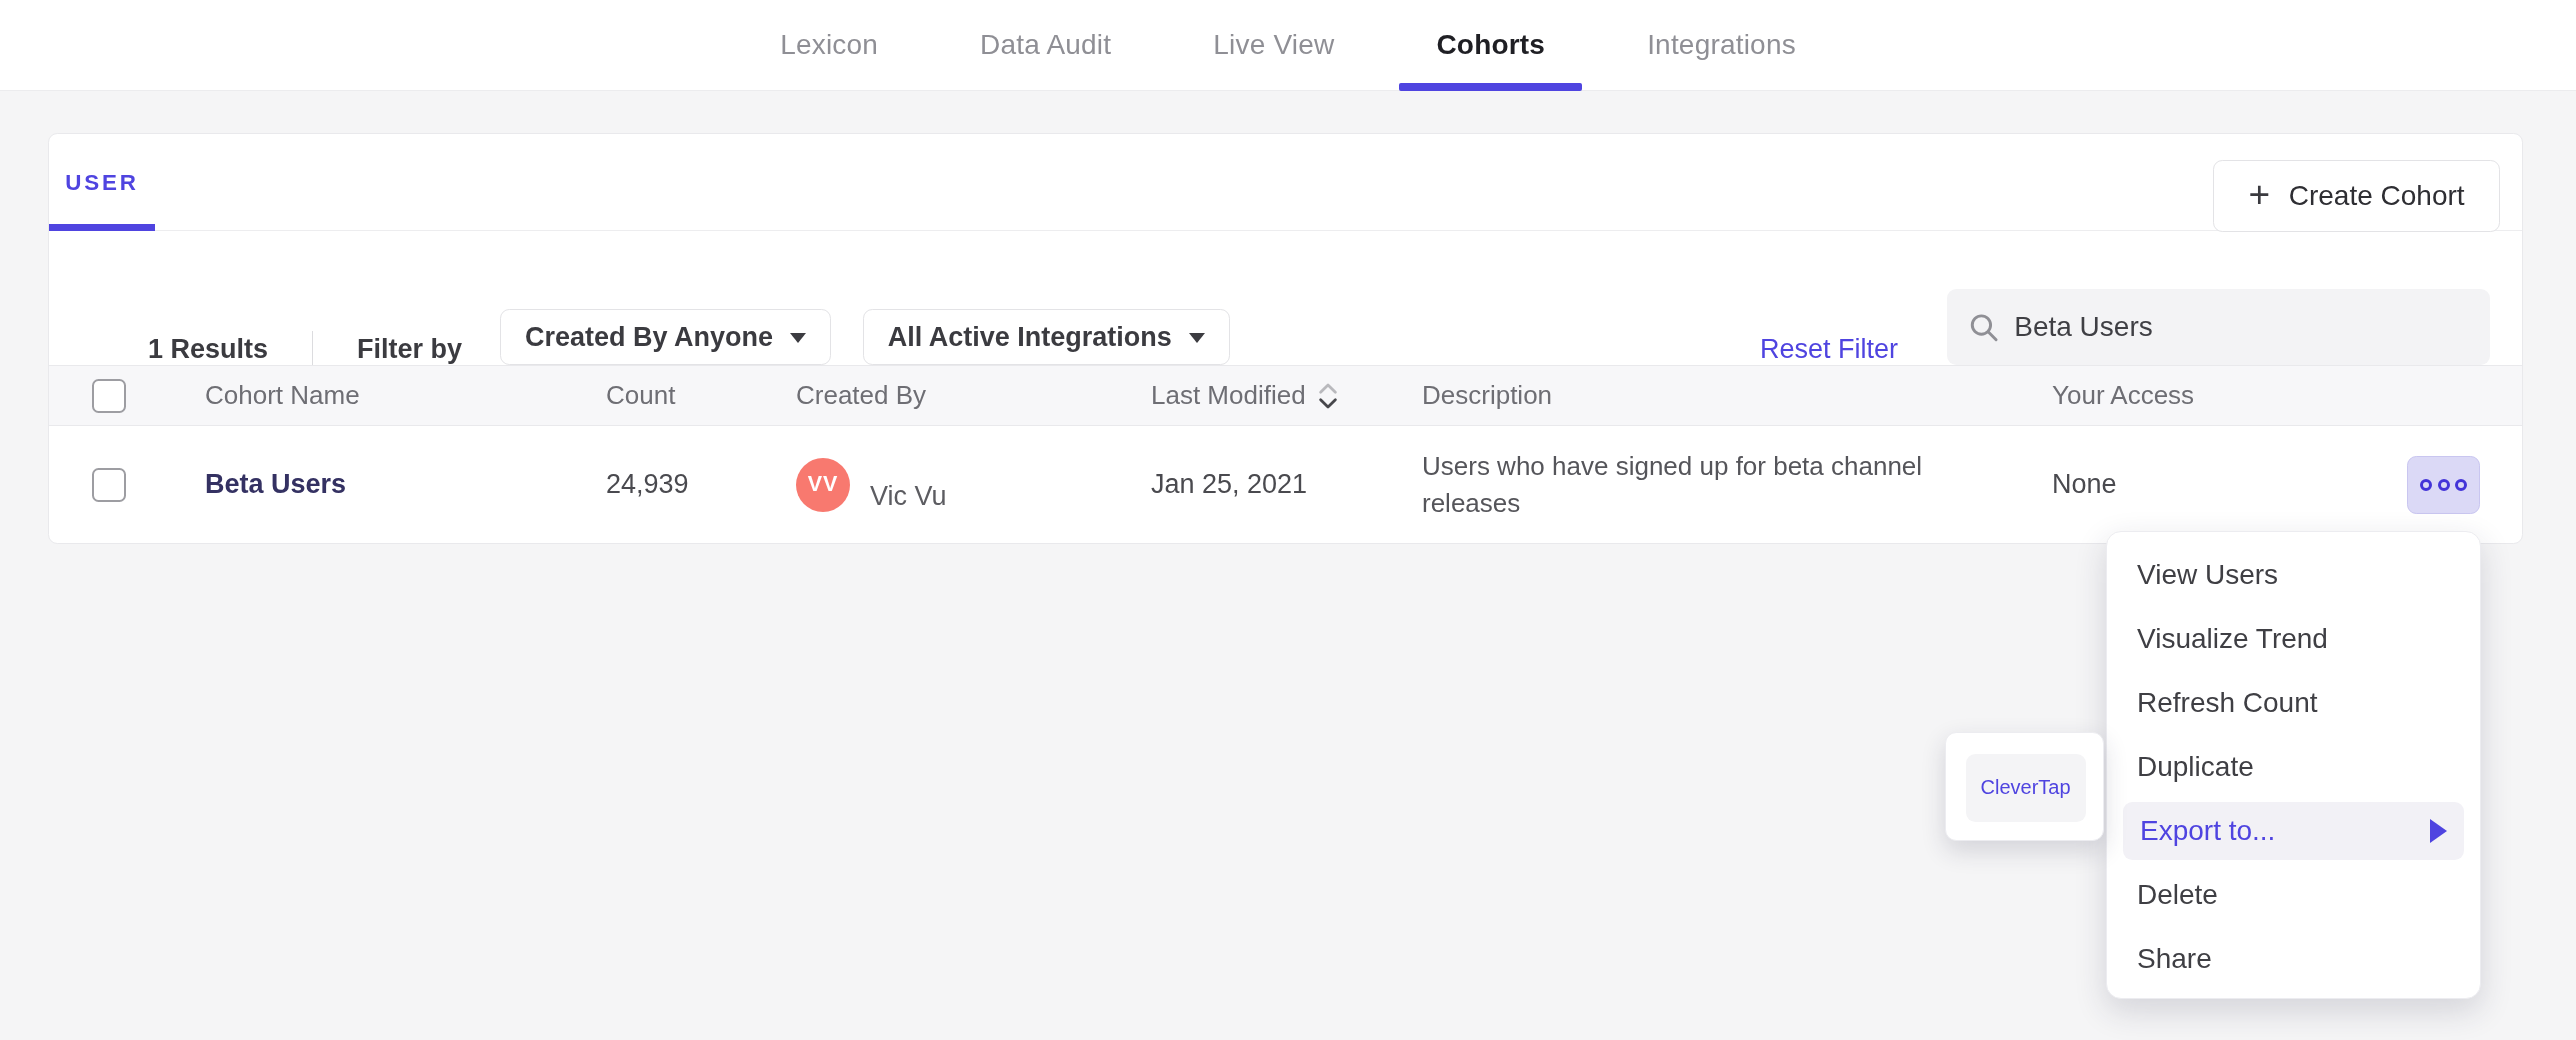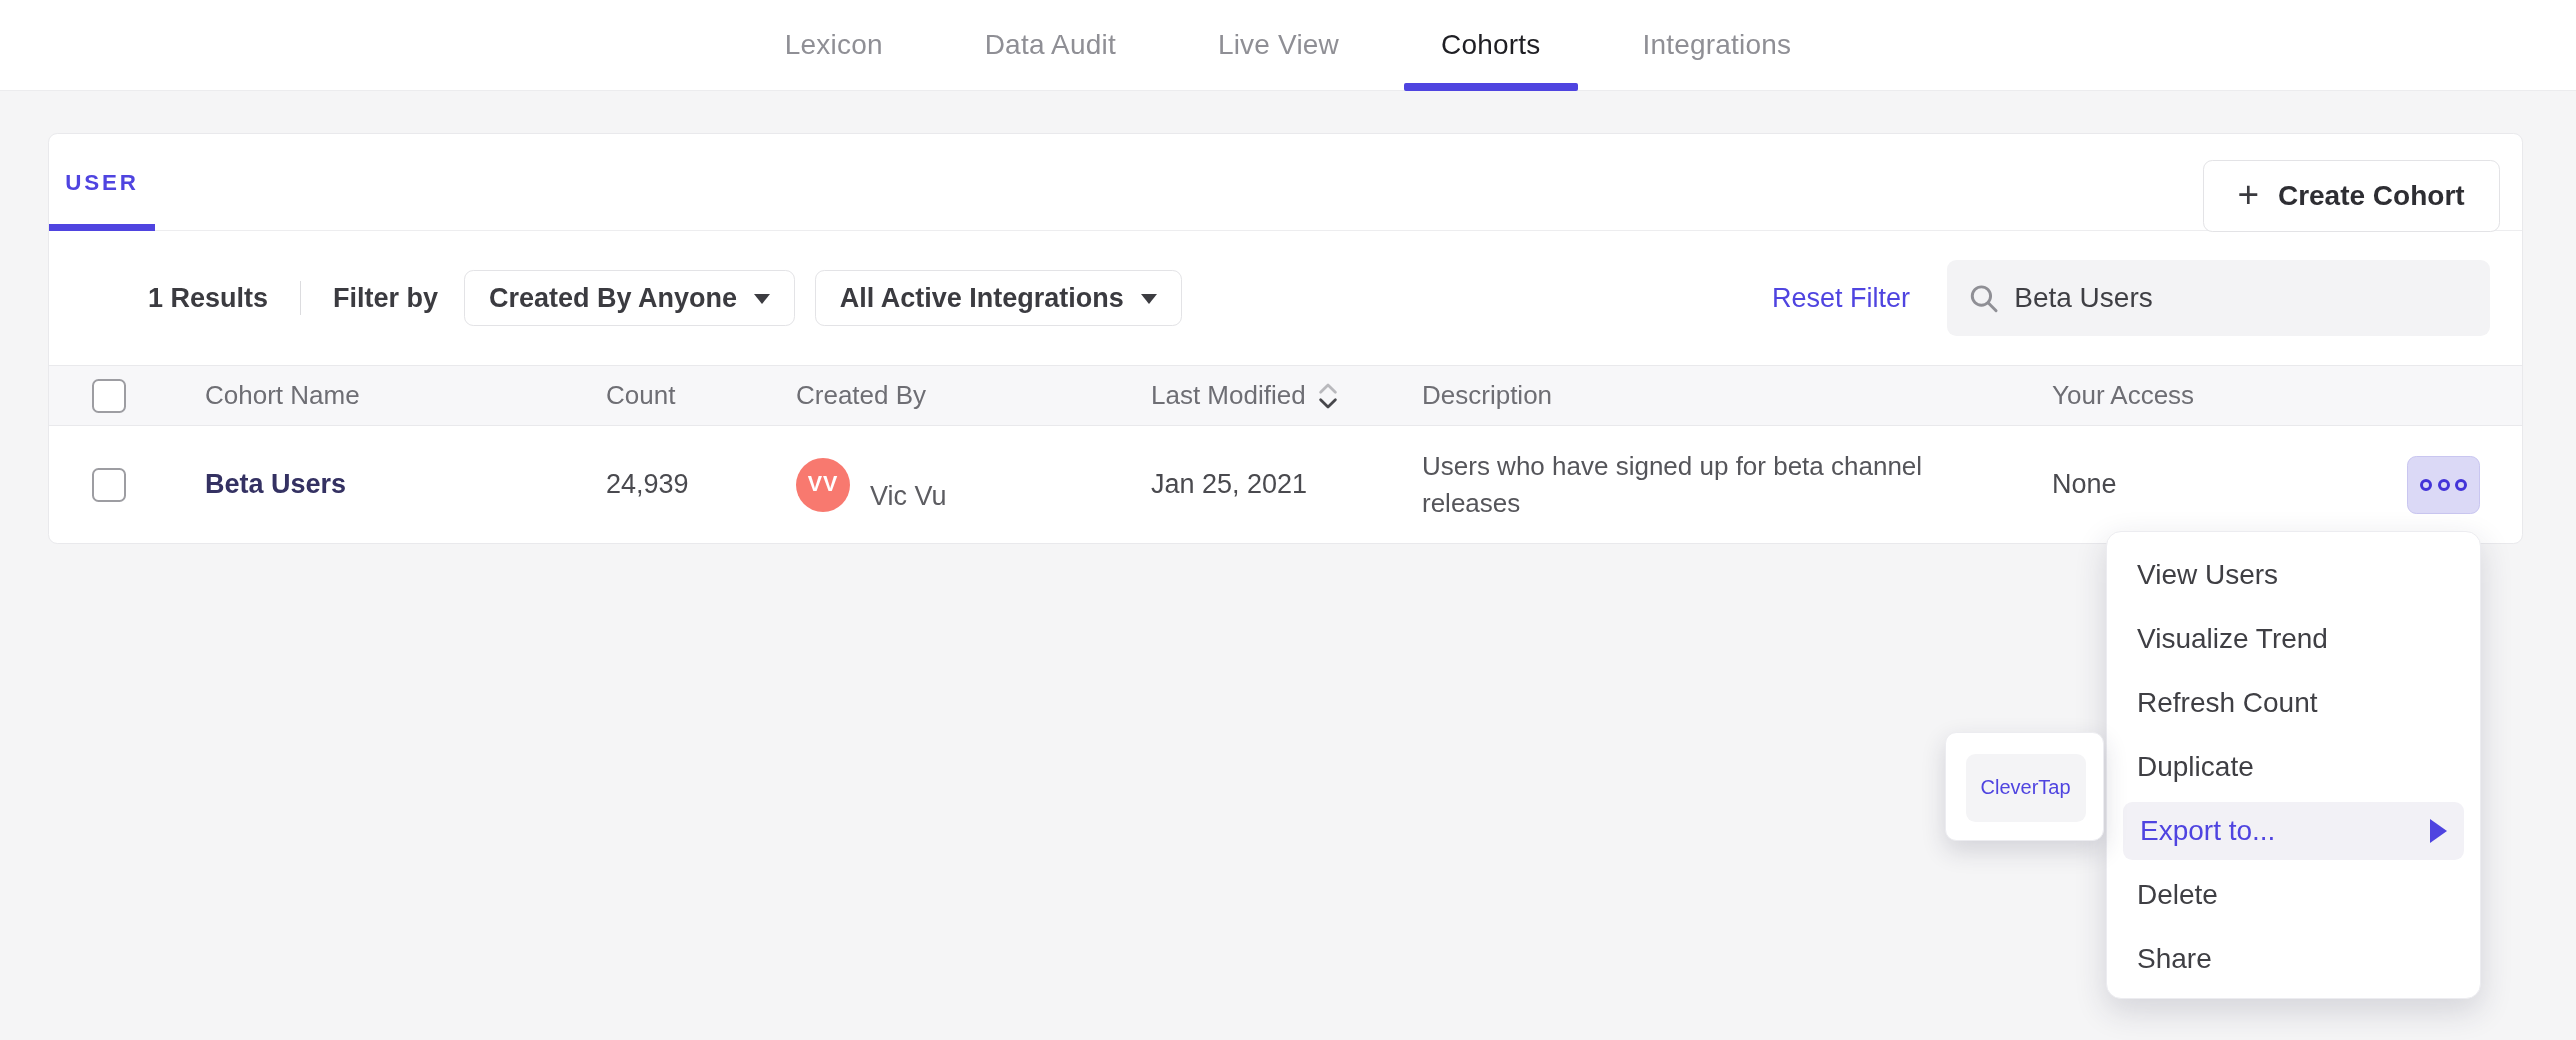--- a/index.html
+++ b/index.html
@@ -15,21 +15,21 @@
   
   .topbar {
     position:absolute; left:0; top:0; width:2576px; height:91px;
     background:#ffffff; border-bottom:0.9px solid #ececee;
     display:flex; justify-content:center; align-items:center; gap:102px;
   }
   .nav-tab {
     position:relative; height:91px; display:flex; align-items:center;
     font-size:28px; color:#8f8f95; cursor:pointer; letter-spacing:0.2px;
   }
-  .nav-tab.active { color:#1f1f24; font-weight:400; }
+  .nav-tab.active { color:#1f1f24; font-weight:700; }
   .nav-tab.active .nav-underline {
     position:absolute; left:-37px; right:-37px; bottom:0; height:7.5px;
     background:#4f44e0; border-radius:1.9px;
   }
 
   
   .card {
     position:absolute; left:48px; top:133px; width:2475px; height:411px;
     background:#ffffff; border:0.9px solid #e9e9ec; border-radius:9.3px;
   }
@@ -45,26 +45,26 @@
   }
   .user-tab-underline {
     position:absolute; left:0; bottom:-0.9px; width:106px; height:6.5px; background:#4f44e0;
   }
   .create-btn {
     position:absolute; right:22.4px; top:26px; height:72px; padding:0 34px;
     display:flex; align-items:center; gap:18.7px;
     background:#ffffff; border:1.9px solid #e3e3e6; border-radius:9.3px; cursor:pointer;
   }
   .create-plus { font-size:37px; font-weight:400; color:#3a3a3f; line-height:1; margin-top:-3.7px; }
-  .create-label { font-size:28px; font-weight:700; color:#2e2e33; }
+  .create-label { font-size:28px; font-weight:400; color:#2e2e33; }
 
   
   .filterbar {
-    position:relative; height:134px; display:flex; align-items:center;
-    padding-left:99px; padding-right:32px;
+    position:relative; height:134px; display:flex; align-items:flex-end;
+    padding-left:99px; padding-right:32px;gap:12px;
   }
   .results-count { font-size:27px; font-weight:700; color:#3b3b40; }
   .v-divider { width:0.9px; height:34px; background:#dcdcdf; margin:0 32px; }
   .filter-by { font-size:27px; font-weight:700; color:#3b3b40; margin-right:26px; }
   .dropdown {
     height:56px; padding:0 24px; display:flex; align-items:center; gap:17px;
     background:#fff; border:1.9px solid #e3e3e6; border-radius:9.3px; cursor:pointer;
     margin-right:19.6px;
   }
   .dropdown-label { font-size:27px; font-weight:600; color:#3b3b40; }

